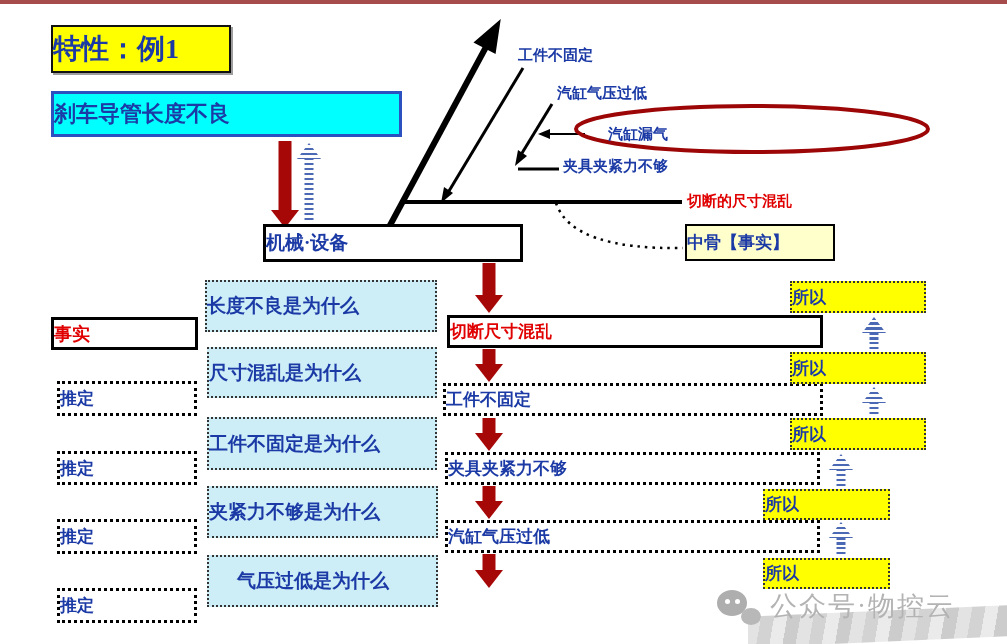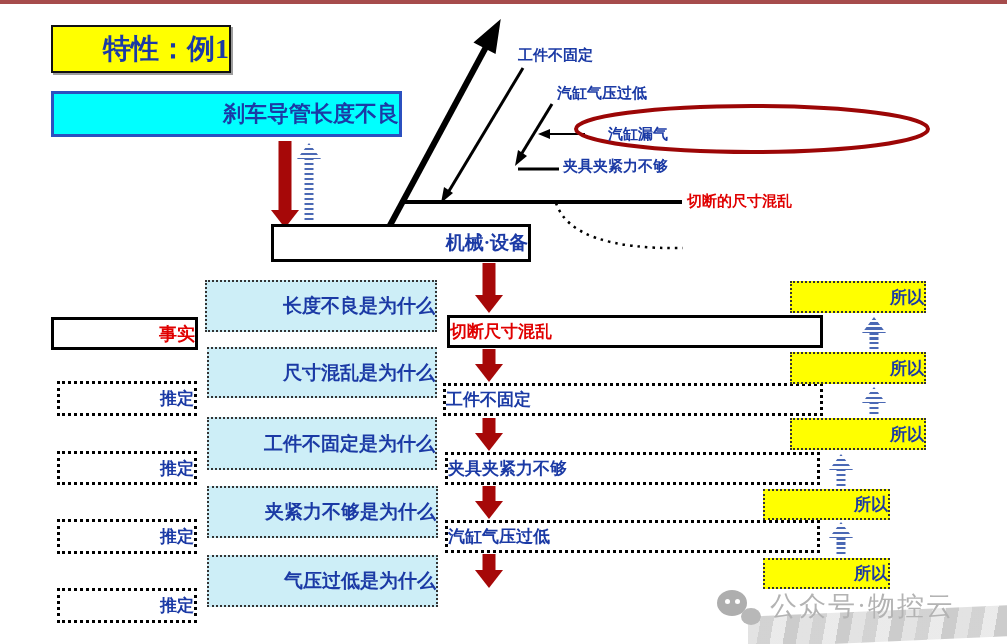--- a/index.html
+++ b/index.html
@@ -1,21 +1,21 @@
 <!DOCTYPE html>
 <html><head>
 <meta charset="utf-8">
 <style>
   html,body{margin:0;padding:0;background:#fff;}
   .stage{position:relative;width:1007px;height:644px;background:#ffffff;overflow:hidden;
          font-family:"Liberation Serif","DejaVu Serif",serif;color:#1b3aa5;}
   .abs{position:absolute;box-sizing:border-box;}
   .topbar{left:0;top:0;width:1007px;height:4px;background:#a64c4c;z-index:5;}
   .txt{font-weight:bold;}
-  .ctr{display:flex;align-items:center;justify-content:flex-end;text-align:center;}
+  .ctr{display:flex;align-items:center;justify-content:flex-start;text-align:center;}
   .lft{display:flex;align-items:center;justify-content:flex-start;padding-left:0;}
   .title-box{background:#ffff00;border:2px solid #111;box-shadow:2px 2px 0 rgba(40,40,40,.45);
              font-size:28px;z-index:3;}
   .effect-box{background:#00ffff;border:3px solid #2b50c0;font-size:22px;z-index:3;}
   .machine-box{background:#fff;border:3px solid #000;font-size:19px;z-index:3;}
   .midbone-box{background:#ffffcc;border:2px solid #000;font-size:17px;z-index:3;}
   .fact-box{background:#fff;border:3px solid #000;font-size:18px;color:#e00000;z-index:3;}
   .surmise-box{background:#fff;border:3px dotted #000;font-size:17px;z-index:3;}
   .qbox{background:#cdeef7;border:2px dotted #333;font-size:19px;z-index:3;}
   .abox{background:#fff;font-size:17px;z-index:3;}
@@ -69,24 +69,27 @@
   </svg>
 
   <div class="abs title-box txt ctr" style="left:51px;top:25px;width:180px;height:48px;">
     <span>特性：例1</span>
   </div>
 
   <div class="abs effect-box txt ctr" style="left:51px;top:91px;width:351px;height:46px;">
     <span>刹车导管长度不良</span>
   </div>
 
-  <div class="abs machine-box txt ctr" style="left:263px;top:224px;width:260px;height:38px;margin-left:8px;">
+  <div class="abs machine-box txt ctr" style="left:263px;top:224px;width:260px;height:38px;">
     <span>机械·设备</span>
   </div>
 
+  <div class="abs midbone-box txt ctr" style="left:685px;top:224px;width:150px;height:37px;">
+    <span>中骨【事实】</span>
+  </div>
 
   <div class="abs blabel" style="left:518px;top:46px;">工件不固定</div>
   <div class="abs blabel" style="left:557px;top:84px;">汽缸气压过低</div>
   <div class="abs blabel" style="left:608px;top:125px;">汽缸漏气</div>
   <div class="abs blabel" style="left:563px;top:157px;">夹具夹紧力不够</div>
   <div class="abs blabel rlabel" style="left:687px;top:192px;">切断的尺寸混乱</div>
 
   <div class="abs arrow-down" style="left:271px;top:141px;width:28px;height:87px;">
       <span class="shaft"></span>
       <span class="head"></span>

